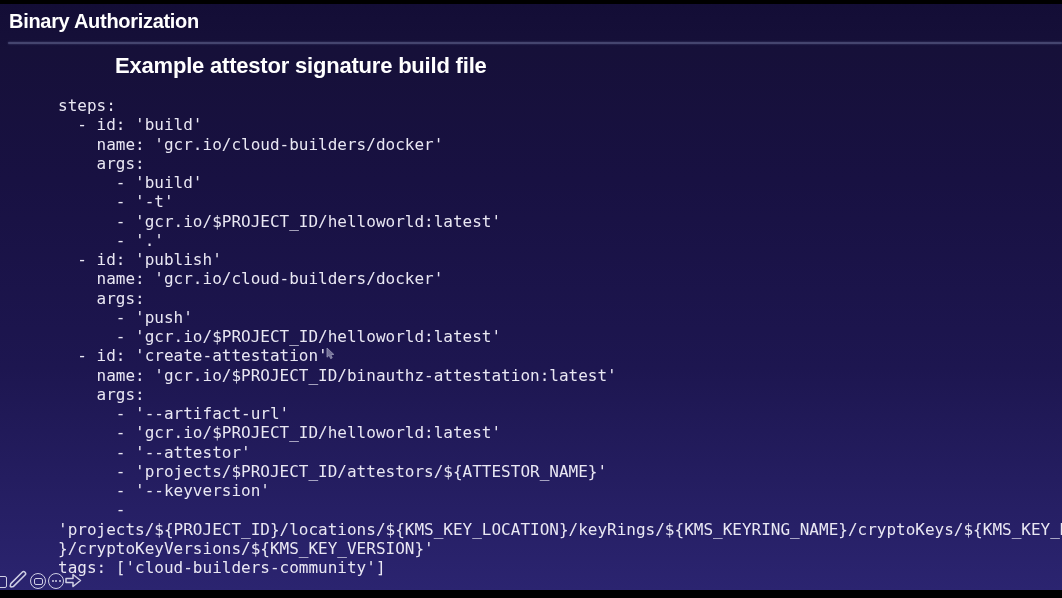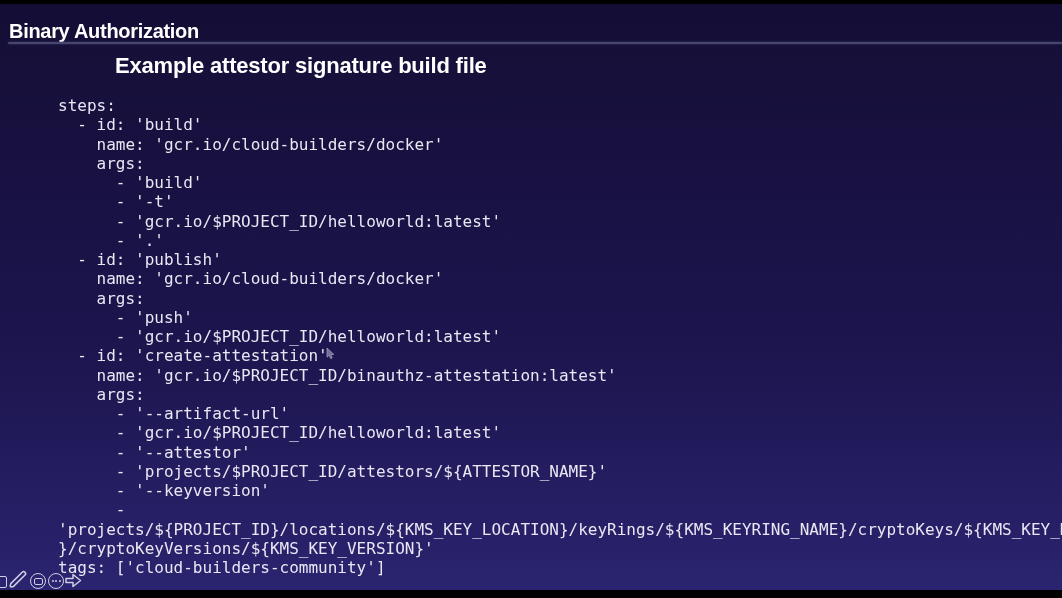--- a/index.html
+++ b/index.html
@@ -13,21 +13,21 @@
   }
   .slide {
     position: absolute;
     left: 0; top: 4px;
     width: 1062px; height: 586px;
     background: linear-gradient(180deg, #130d36 0%, #161039 8%, #181142 30%, #1d1650 62%, #2b2470 100%);
     overflow: hidden;
   }
   .header-title {
     position: absolute;
-    left: 9px; top: 16px;
+    left: 9px; top: 6px;
     font-size: 20px;
     font-weight: bold;
     letter-spacing: -0.3px;
     color: #ffffff;
   }
   .divider {
     position: absolute;
     left: 8px; right: 0; top: 38px;
     height: 2px;
     background: #45456f;

